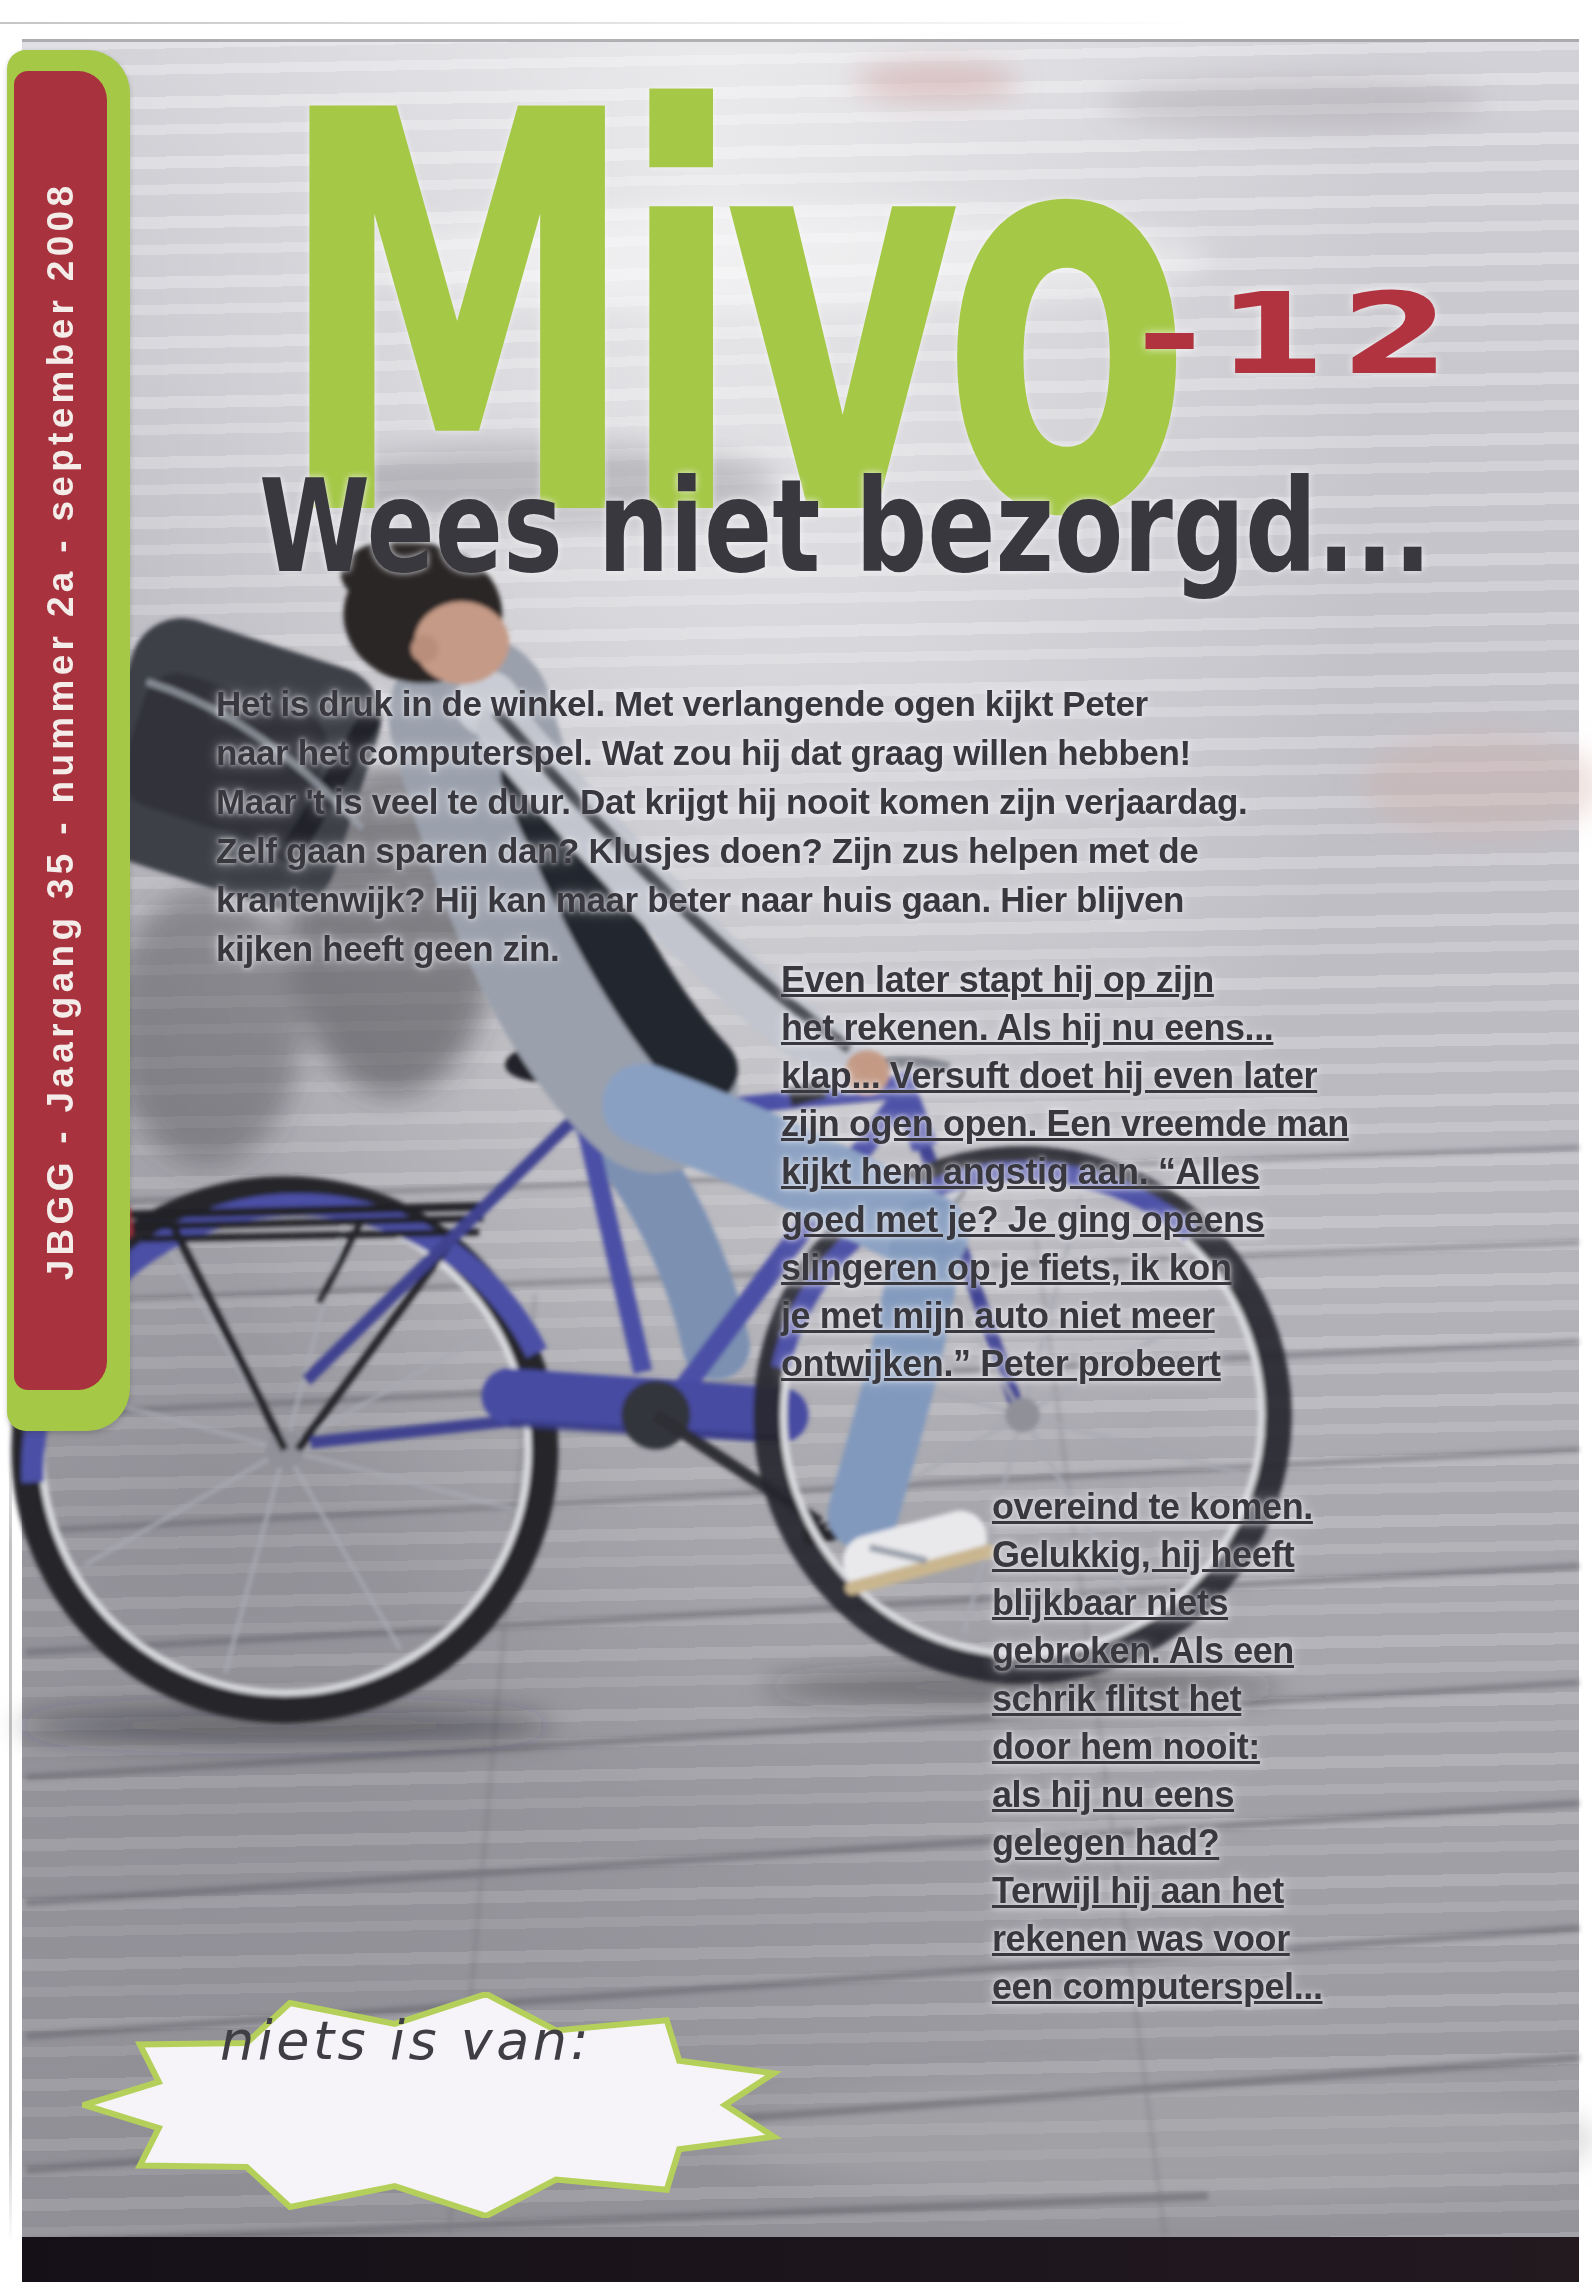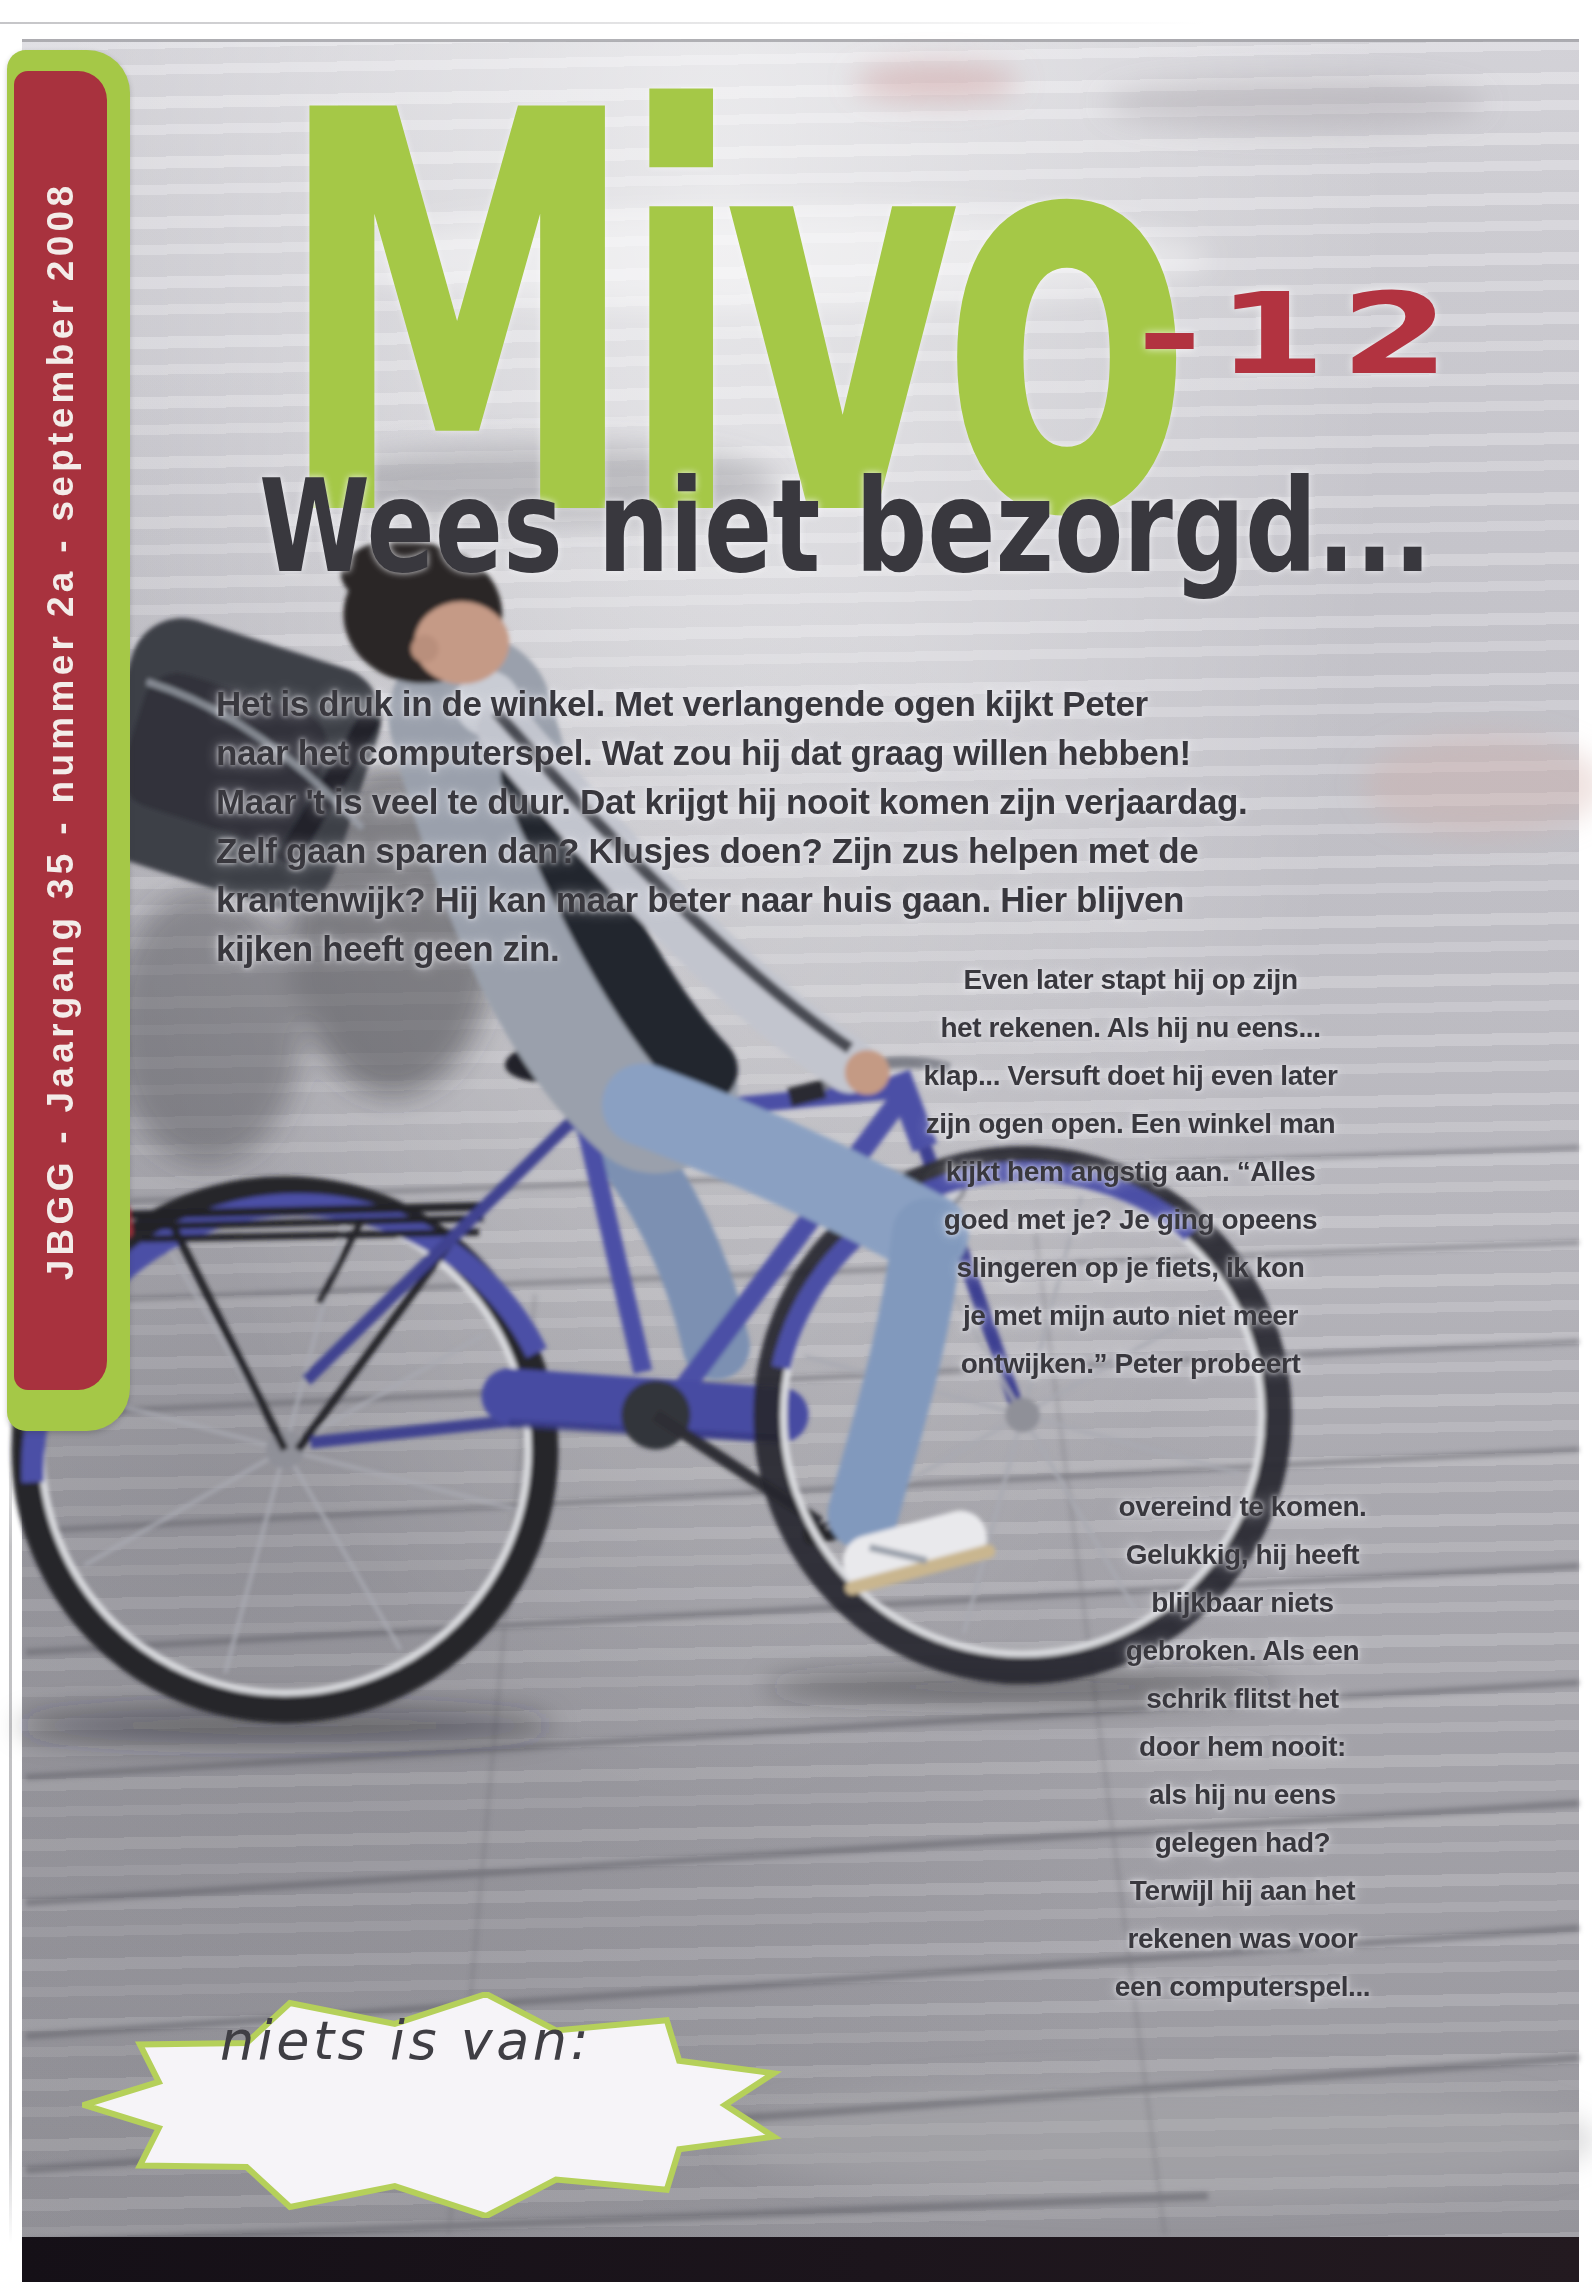--- a/index.html
+++ b/index.html
@@ -91,24 +91,25 @@
     text-shadow:0 0 8.6px rgba(246,246,249,.9);
   }
   .intro{
     position:absolute;left:216px;top:664px;width:1225px;z-index:5;
     font-size:35px;line-height:49px;font-weight:bold;letter-spacing:-0.4px;
     color:var(--ink);
     text-shadow:0 0 5.2px rgba(242,242,246,.9),0 0 14px rgba(242,242,246,.6);
     margin-top:15px;
   }
   .story{
-    position:absolute;z-index:5;text-align:center;
-    font-size:28px;line-height:48px;font-weight:bold;letter-spacing:-0.4px;
+    position:absolute;z-index:5;
+    font-size:36px;line-height:48px;font-weight:bold;letter-spacing:-0.4px;
     color:var(--ink);
     text-shadow:0 0 5.2px rgba(242,242,246,.9),0 0 14px rgba(242,242,246,.6);
+    text-decoration:underline;
   }
   .story-upper{left:781px;top:956px;width:699px;}
   .story-lower{left:992px;top:1483px;width:501px;}
   
   .badge{position:absolute;left:82px;top:1992px;width:708px;height:226px;z-index:6;}
   .badge svg{position:absolute;left:0;top:0;}
   .badge-label{
     position:absolute;left:138px;top:17.3px;
     font-family:"DejaVu Sans",sans-serif;font-style:italic;
     font-size:54px;color:#3f3e44;letter-spacing:3.5px;
@@ -297,21 +298,21 @@
     <div>Maar 't is veel te duur. Dat krijgt hij nooit komen zijn verjaardag.</div>
     <div>Zelf gaan sparen dan? Klusjes doen? Zijn zus helpen met de</div>
     <div>krantenwijk? Hij kan maar beter naar huis gaan. Hier blijven</div>
     <div>kijken heeft geen zin.</div>
   </div>
 
   <div class="story story-upper">
     <div>Even later stapt hij op zijn</div>
     <div>het rekenen. Als hij nu eens...</div>
     <div>klap... Versuft doet hij even later</div>
-    <div>zijn ogen open. Een winkel man</div>
+    <div>zijn ogen open. Een vreemde man</div>
     <div>kijkt hem angstig aan. “Alles</div>
     <div>goed met je? Je ging opeens</div>
     <div>slingeren op je fiets, ik kon</div>
     <div>je met mijn auto niet meer</div>
     <div>ontwijken.” Peter probeert</div>
   </div>
 
   <div class="story story-lower">
     <div>overeind te komen.</div>
     <div>Gelukkig, hij heeft</div>

